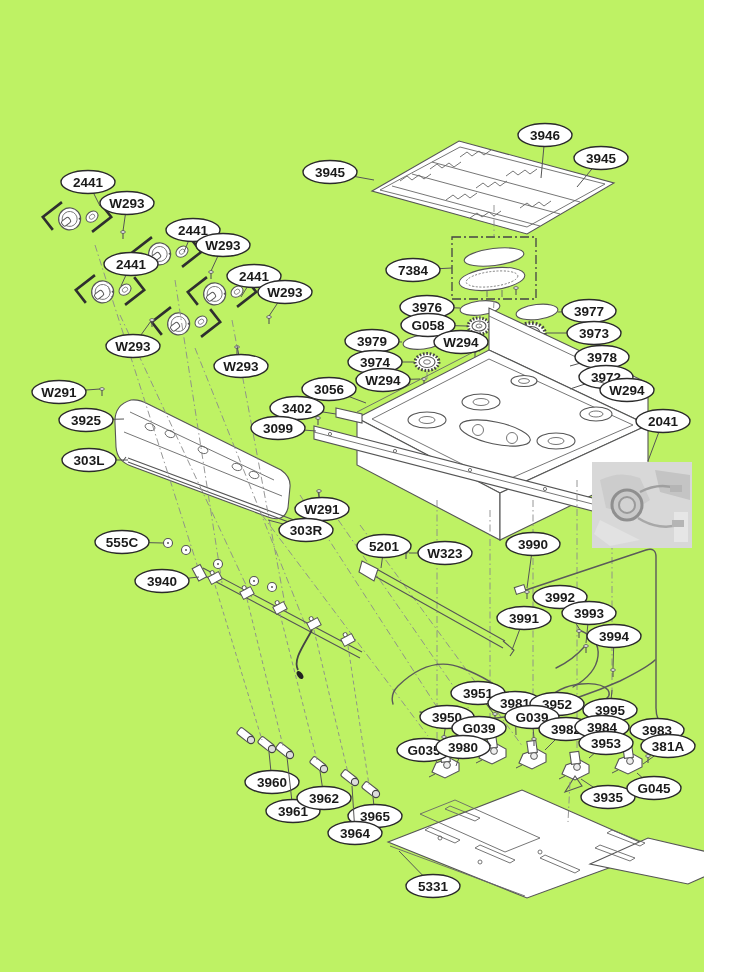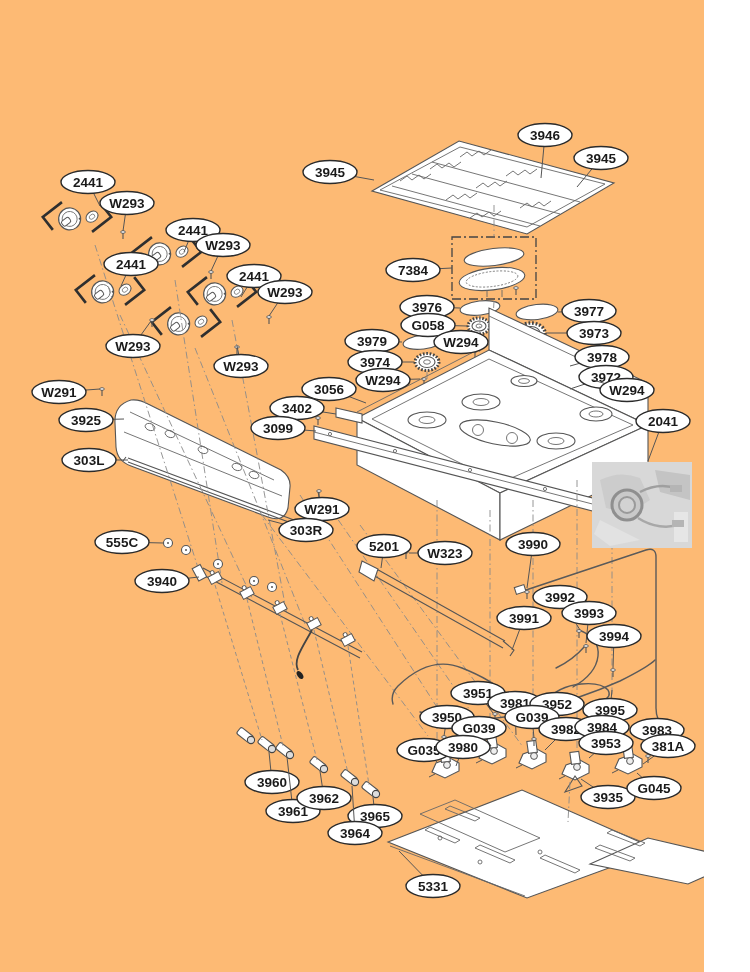--- a/index.html
+++ b/index.html
@@ -1,16 +1,16 @@
 <!DOCTYPE html>
 <html><head>
 <meta charset="utf-8">
 <style>
   html,body{margin:0;padding:0;background:#ffffff;}
-  #stage{position:relative;width:704px;height:972px;background:#fdba74;overflow:hidden;}
+  #stage{position:relative;width:704px;height:972px;background:#bef264;overflow:hidden;}
   svg{display:block;}
   .callout-text{font:700 13.5px "Liberation Sans","DejaVu Sans",sans-serif;}
   .thin{stroke:#555;stroke-width:1.1;fill:none;}
   .thin2{stroke:#666;stroke-width:0.9;fill:none;}
   .wfill{stroke:#555;stroke-width:1.1;fill:#fff;}
   .bold{stroke:#2f2f2f;stroke-width:2.6;fill:none;stroke-linecap:square;}
   .dashdot{stroke:#8a8a8a;stroke-width:0.9;fill:none;stroke-dasharray:7 3 1.5 3;}
   .dash{stroke:#8a8a8a;stroke-width:0.9;fill:none;stroke-dasharray:4 3;}
   .tube{stroke:#5a5a5a;stroke-width:1.4;fill:none;stroke-linecap:round;}
 </style>

